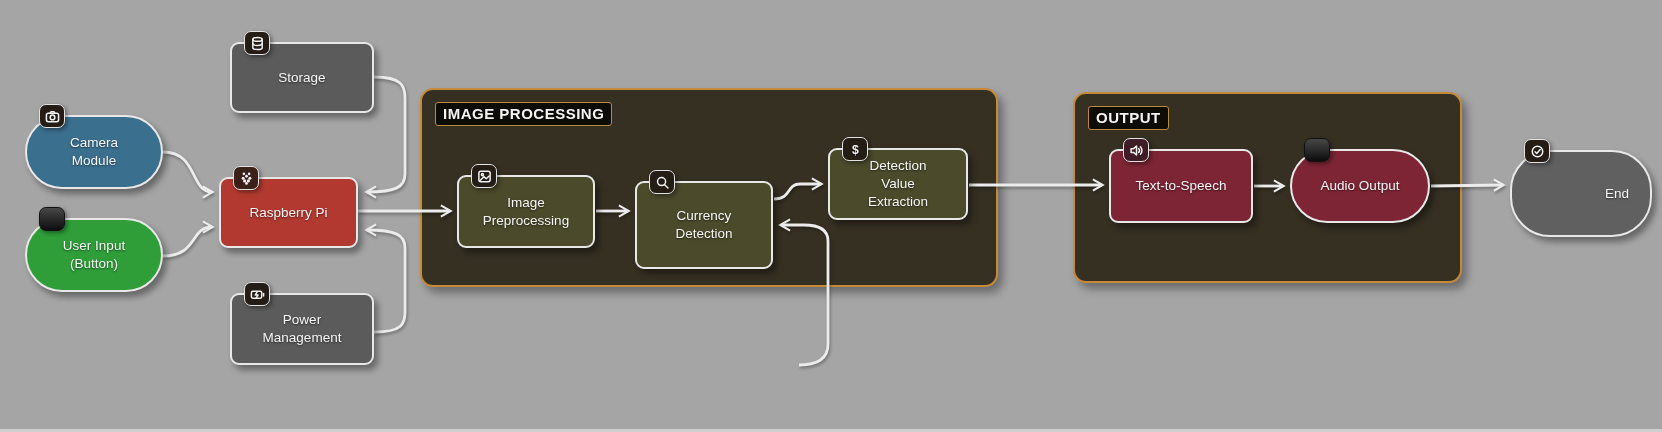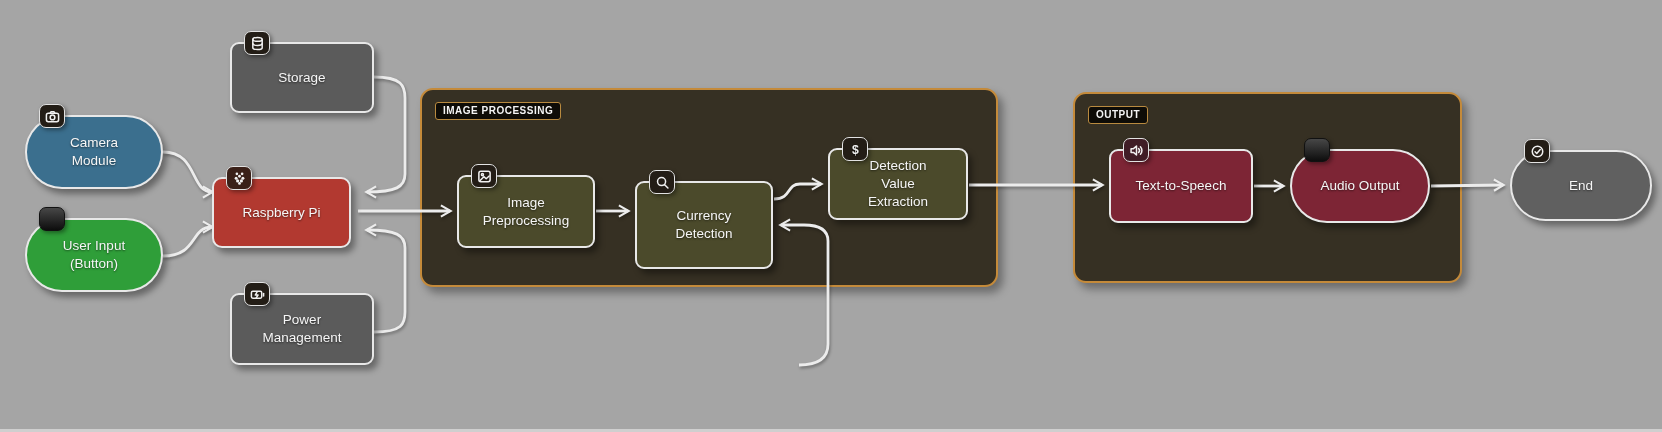--- a/index.html
+++ b/index.html
@@ -16,21 +16,21 @@
   .subgraph {
     position:absolute;
     background:var(--fill,#363023);
     border:2px solid var(--border,#c48a3a);
     border-radius:13px;
     box-shadow:5px 6px 9px rgba(0,0,0,.35);
   }
   .subgraph-label {
     position:absolute; top:12px; left:13px;
     background:#0e0c07; color:#f4f4f4;
-    font-size:10px; font-weight:bold; letter-spacing:.5px;
+    font-size:15px; font-weight:bold; letter-spacing:.5px;
     padding:2px 7px 3px;
     border:1px solid #b98a3f; border-radius:3px;
     white-space:nowrap;
   }
 
   
   svg.edges {
     position:absolute; inset:0; width:100%; height:100%;
     filter:drop-shadow(1.5px 2.5px 1.5px rgba(0,0,0,.33));
   }
@@ -129,21 +129,21 @@
     <span class="badge">
       <svg viewBox="0 0 16 16">
           <ellipse cx="8" cy="3.6" rx="5" ry="2"></ellipse>
           <path d="M3 3.6 V12.4 C3 13.5 5.2 14.4 8 14.4 C10.8 14.4 13 13.5 13 12.4 V3.6"></path>
           <path d="M3 8 C3 9.1 5.2 10 8 10 C10.8 10 13 9.1 13 8"></path>
         </svg>
     </span>
     <span class="label">Storage</span>
   </div>
 
-  <div class="node" style="left: 212px; top: 177px; width: 139px; height: 71px; border-radius: 10px; --fill: #b23930;">
+  <div class="node" style="left: 219px; top: 177px; width: 139px; height: 71px; --fill: #b23930;">
     <span class="badge" style="--badge:#3a2018;">
       <svg viewBox="0 0 16 16">
           <g fill="#f0f0f0" stroke="none">
             <circle cx="5.2" cy="3" r="1.4"></circle>
             <circle cx="10.8" cy="3" r="1.4"></circle>
             <circle cx="8" cy="5.6" r="1.5"></circle>
             <circle cx="4.4" cy="7.6" r="1.6"></circle>
             <circle cx="11.6" cy="7.6" r="1.6"></circle>
             <circle cx="6" cy="10.6" r="1.7"></circle>
             <circle cx="10" cy="10.6" r="1.7"></circle>
@@ -205,21 +205,21 @@
         </svg>
     </span>
     <span class="label">Text-to-Speech</span>
   </div>
 
   <div class="node stadium" style="left: 1290px; top: 149px; width: 140px; height: 74px; --fill: #7d2535;">
     <span class="badge blank"></span>
     <span class="label">Audio Output</span>
   </div>
 
-  <div class="node stadium" style="left: 1510px; top: 150px; width: 142px; height: 71px; --fill: #606060;">
+  <div class="node stadium" style="left: 1510px; top: 150px; width: 142px; height: 87px; justify-content: flex-end; --fill: #606060;">
     <span class="badge">
       <svg viewBox="0 0 16 16">
           <circle cx="8" cy="8" r="5.6"></circle>
           <path d="M5.4 8.3 L7.2 10.1 L10.9 5.9"></path>
         </svg>
     </span>
     <span class="label">End</span>
   </div>
 
   <div class="bottom-strip"></div>

